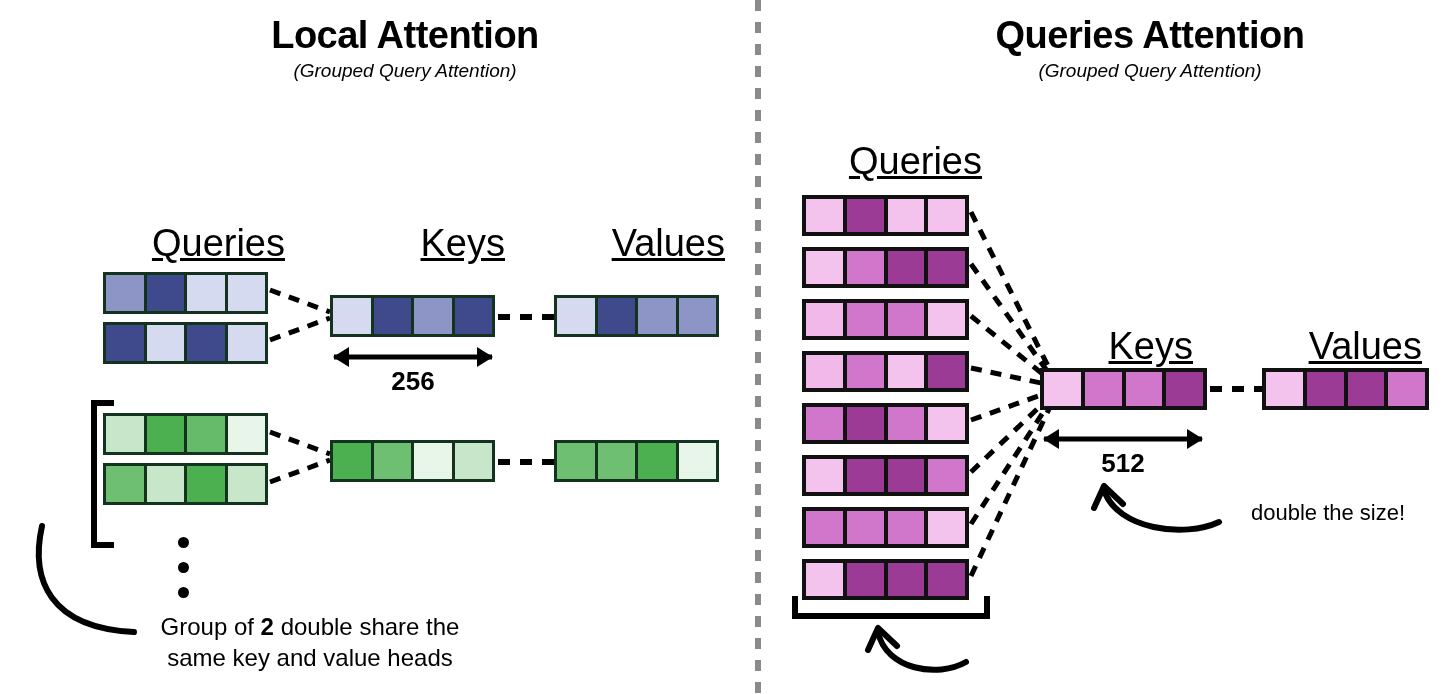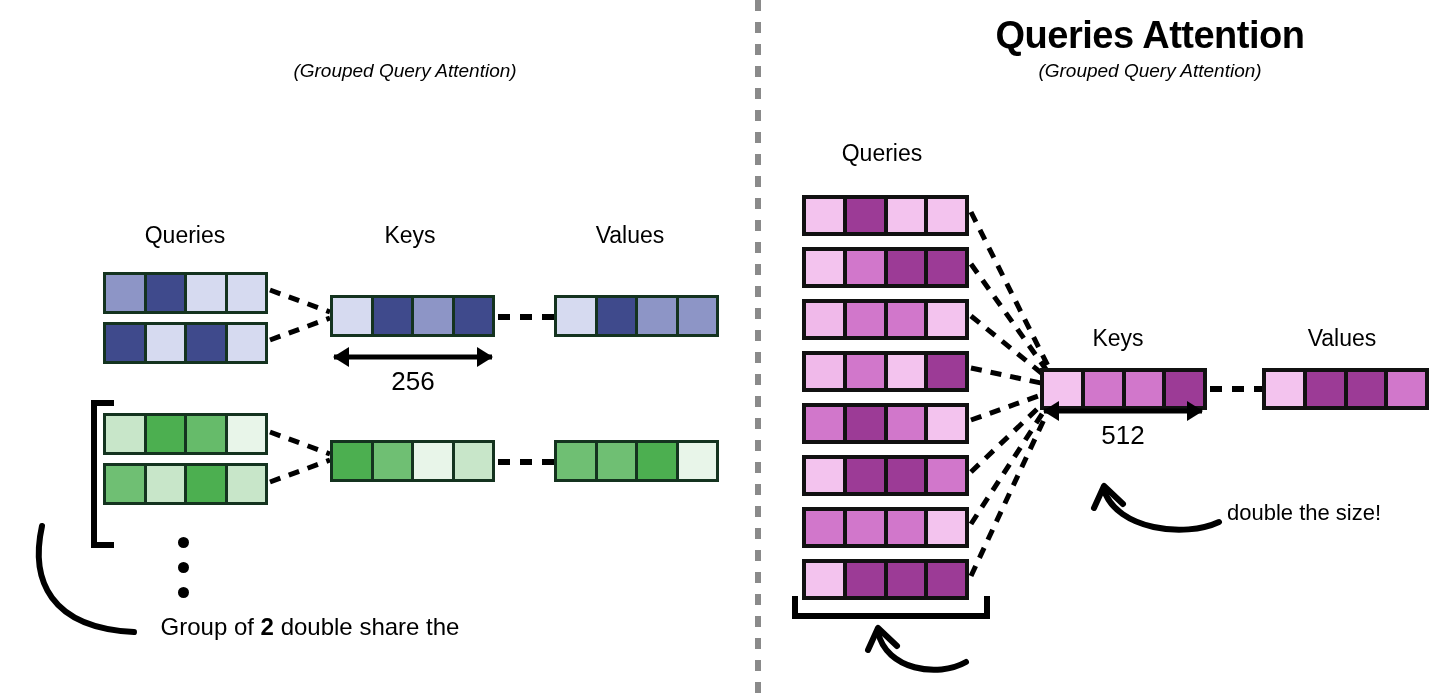--- a/index.html
+++ b/index.html
@@ -24,23 +24,24 @@
   }
   .subtitle{
     font-style:italic;
     font-size:19px;
     text-align:center;
     white-space:nowrap;
   }
 
   
   .seclabel{
-    font-size:23px;
-    text-align:center;
+    font-size:38px;
+    text-align:right;
     white-space:nowrap;
+    text-decoration:underline;
   }
 
   
   .row{
     display:flex;
     border:3px solid #14331f;
     background:#14331f;
     box-sizing:border-box;
   }
   .row.thick{border:4px solid #111111;background:#111111;}
@@ -54,46 +55,47 @@
   .dimwrap{position:absolute;}
   .dimline{
     position:absolute;left:0;top:50%;height:5px;background:#000;
     transform:translateY(-50%);
   }
   .dimhead{position:absolute;top:50%;width:0;height:0;transform:translateY(-50%);}
   .dimhead.l{left:-1px;border-top:10px solid transparent;border-bottom:10px solid transparent;border-right:16px solid #000;}
   .dimhead.r{right:-1px;border-top:10px solid transparent;border-bottom:10px solid transparent;border-left:16px solid #000;}
   .dimlabel{
     position:absolute;top:20px;left:0;width:100%;
-    text-align:center;font-weight:normal;font-size:26px;
+    text-align:center;font-weight:bold;font-size:26px;
   }
 
   
   .caption{
     font-size:24px;
     text-align:center;
     line-height:1.28;
   }
   .caption b{font-weight:bold;}
-  .annot{font-size:22px;white-space:nowrap;}
+  .annot{font-size:22px;white-space:nowrap;margin-left:24px;}
 
   
   .vdots{position:absolute;}
   .vdots i{display:block;width:11px;height:11px;border-radius:50%;background:#000;margin-bottom:14px;}
 
   svg{overflow:visible;display:block;}
 </style>
 </head>
 <body>
 
 <div class="stage">
 
   <div class="abs" style="left:755px;top:0;width:6px;height:694px;
               background:repeating-linear-gradient(to bottom,#8a8a8a 0 11px,transparent 11px 22px);"></div>
 
+  <div class="abs title" style="left:155px;top:14px;width:500px;">Local Attention</div>
   <div class="abs subtitle" style="left:155px;top:60px;width:500px;">(Grouped Query Attention)</div>
 
   <div class="abs seclabel" style="left:85px;top:222px;width:200px;">Queries</div>
   <div class="abs seclabel" style="left:315px;top:222px;width:190px;">Keys</div>
   <div class="abs seclabel" style="left:535px;top:222px;width:190px;">Values</div>
 
   <div class="abs row" style="left:103px;top:272px;width:165px;height:42px;">
     <div class="cell" style="flex:1;background:#8d95c6;"></div>
     <div class="cell" style="flex:1;background:#3f4a8c;"></div>
     <div class="cell" style="flex:1;background:#d6daf0;"></div>
@@ -182,20 +184,21 @@
       <i></i>
       <i></i>
   </div>
 
   <svg class="abs" style="left:36px;top:520px;" width="130" height="130">
     <path d="M6 6 C-6 60 14 108 98 112" fill="none" stroke="#000" stroke-width="6" stroke-linecap="round"></path>
   </svg>
 
   <div class="abs caption" style="left:110px;top:612px;width:400px;">
     <span>Group of </span><b>2</b><span> double share the</span><br>
+    <span>same key and value heads</span>
   </div>
 
   <div class="abs title" style="left:890px;top:14px;width:520px;">Queries Attention</div>
   <div class="abs subtitle" style="left:890px;top:60px;width:520px;">(Grouped Query Attention)</div>
 
   <div class="abs seclabel" style="left:782px;top:140px;width:200px;">Queries</div>
   <div class="abs seclabel" style="left:1043px;top:325px;width:150px;">Keys</div>
   <div class="abs seclabel" style="left:1262px;top:325px;width:160px;">Values</div>
 
   <div class="abs row thick" style="left:802px;top:195px;width:167px;height:41px;">
@@ -271,21 +274,21 @@
     <line x1="0" y1="4" x2="54" y2="4" stroke="#000" stroke-width="6" stroke-dasharray="12,10"></line>
   </svg>
 
   <div class="abs row thick" style="left:1262px;top:368px;width:167px;height:42px;">
     <div class="cell" style="flex:1;background:#f3c3ee;"></div>
     <div class="cell" style="flex:1;background:#9c3b96;"></div>
     <div class="cell" style="flex:1;background:#9c3b96;"></div>
     <div class="cell" style="flex:1;background:#d177cb;"></div>
   </div>
 
-  <div class="abs dimwrap" style="left:1044px;top:400px;width:158px;height:22px;">
+  <div class="abs dimwrap" style="left:1044px;top:428px;width:158px;height:22px;">
     <div class="dimline" style="width:158px;"></div>
     <div class="dimhead l"></div>
     <div class="dimhead r"></div>
     <div class="dimlabel">512</div>
   </div>
 
   <svg class="abs" style="left:1095px;top:478px;" width="135" height="62">
     <path d="M9 12 C22 52 90 60 124 44" fill="none" stroke="#000" stroke-width="6" stroke-linecap="round"></path>
     <path d="M9 8 L28 26 M9 8 L-1 30" fill="none" stroke="#000" stroke-width="6" stroke-linecap="round"></path>
   </svg>

